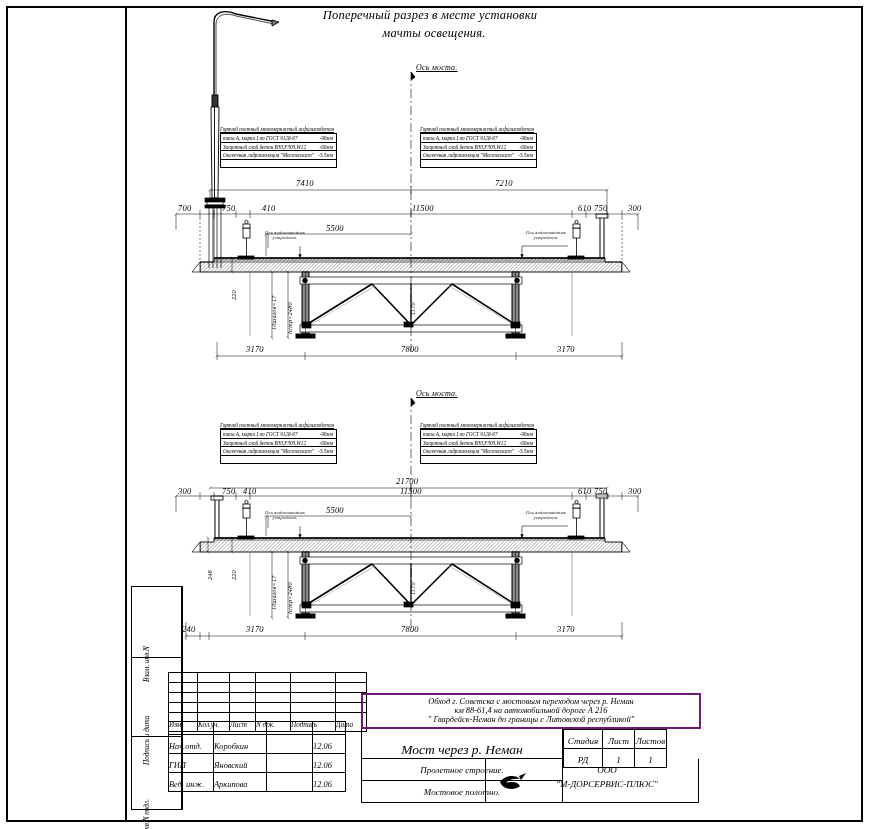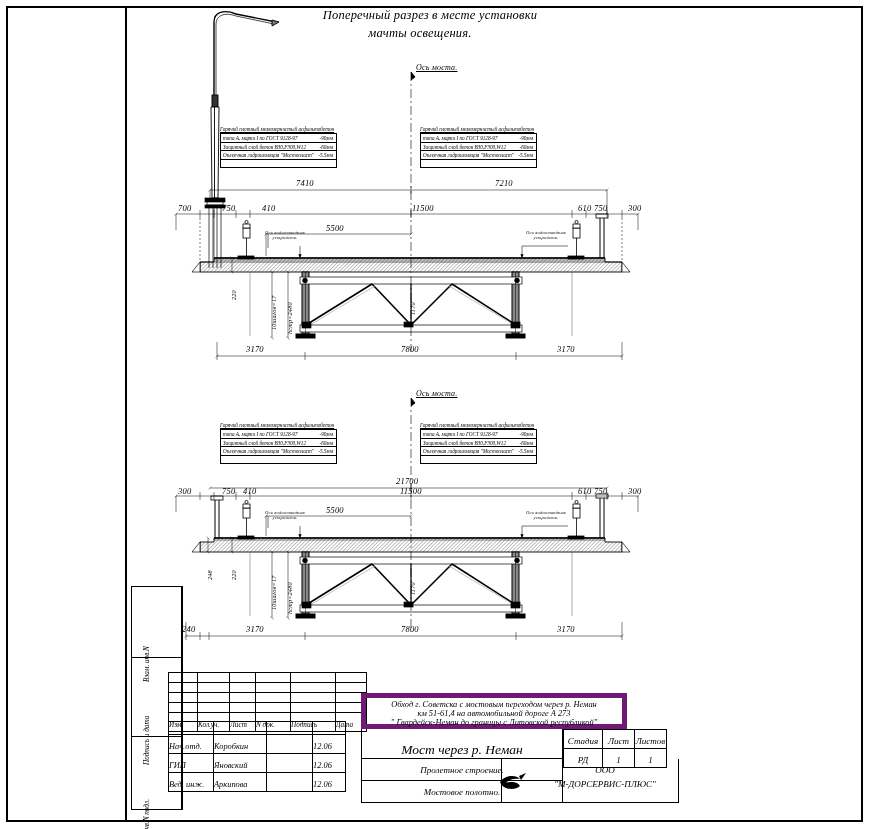--- a/index.html
+++ b/index.html
@@ -305,21 +305,21 @@
       </g>
     </g>
 
     <g>
       <path d="M500,782 C504,775 516,774 520,779 C516,778 509,779 506,783 C512,781 518,782 520,786 C515,791 503,790 500,782 Z" fill="#000"></path>
       <path d="M519,776 L526,773 L521,780 Z" fill="#000"></path>
     </g>
   </svg>
 
   <div class="t title-h ctr" style="left:300px;top:8px;width:260px;">Поперечный разрез в месте установки</div>
-  <div class="t title-h ctr" style="left:290px;top:26px;width:260px;font-family:Liberation Serif, serif;">мачты освещения.</div>
+  <div class="t title-h ctr" style="left:304px;top:26px;width:260px;font-family:Liberation Serif, serif;">мачты освещения.</div>
   <div class="t axis-lbl" style="left:416px;top:63px;">Ось моста.</div>
 
   <div class="spec-head" style="left:220px;top:126px;">Горячий плотный мелкозернистый асфальтобетон</div>
   <div class="specbox" style="left:220px;top:133px;width:117px;height:35px;">
     <div class="row">
         <span class="l spec">типа А, марки I по ГОСТ 9128-97</span>
         <span class="r spec">-90мм</span>
       </div>
     <div class="row">
         <span class="l spec">Защитный слой бетон В30,F300,W12</span>
@@ -535,23 +535,23 @@
     </tr>
     <tr>
       <td style="height:13px;font-family:Liberation Serif, serif;" class="cellpad"><span class="tb8">Вед. инж.</span></td>
       <td class="cellpad"><span class="tb8">Аркипова</span></td>
       <td class="cellpad"><span class="tb8"></span></td>
       <td class="cellpad"><span class="tb8">12.06</span></td>
     </tr>
   </tbody>
     </table>
 
-  <div style="position:absolute;left:361px;top:693px;width:266px;height:36px;border:5px solid #701a75;box-sizing:border-box;">
+  <div style="position:absolute;left:361px;top:693px;width:340px;height:36px;border:2px solid #701a75;box-sizing:border-box;">
     <div class="tb8 ctr" style="padding-top:2px;">Обход г. Советска с мостовым переходом через р. Неман</div>
-    <div class="tb8 ctr">км 51-61,4 на автомобильной дороге А 273</div>
+    <div class="tb8 ctr">км 88-61,4 на автомобильной дороге А 216</div>
     <div class="tb8 ctr">" Гвардейск-Неман до границы с Литовской республикой"</div>
   </div>
 
   <div style="position:absolute;left:361px;top:729px;width:202px;height:30px;border:1px solid #000;border-top:none;box-sizing:border-box;display:flex;align-items:flex-end;justify-content:center;">
     <span class="tb-big">Мост через р. Неман</span>
   </div>
 
   <table class="tbl" style="left:563px;top:729px;border-radius:11px;">
     <tbody>
         <tr>
@@ -567,18 +567,18 @@
   </tbody>
     </table>
 
   <div style="position:absolute;left:361px;top:759px;width:202px;height:22px;border:1px solid #000;border-top:none;box-sizing:border-box;display:flex;align-items:center;justify-content:center;">
     <span class="tb9">Пролетное строение.</span>
   </div>
   <div style="position:absolute;left:361px;top:781px;width:202px;height:22px;border:1px solid #000;border-top:none;box-sizing:border-box;display:flex;align-items:center;justify-content:center;">
     <span class="tb9">Мостовое полотно.</span>
   </div>
 
-  <div style="position:absolute;left:485px;top:759px;width:178px;height:44px;border:1px solid #000;border-top:none;box-sizing:border-box;margin-left:16px;">
+  <div style="position:absolute;left:485px;top:759px;width:214px;height:44px;border:1px solid #000;border-top:none;box-sizing:border-box;">
     <div class="tb9 ctr" style="padding-left:30px;padding-top:6px;">ООО</div>
     <div class="tb9 ctr" style="padding-left:30px;padding-top:4px;">"М-ДОРСЕРВИС-ПЛЮС"</div>
   </div>
 
 </div>
 
 </body></html>

